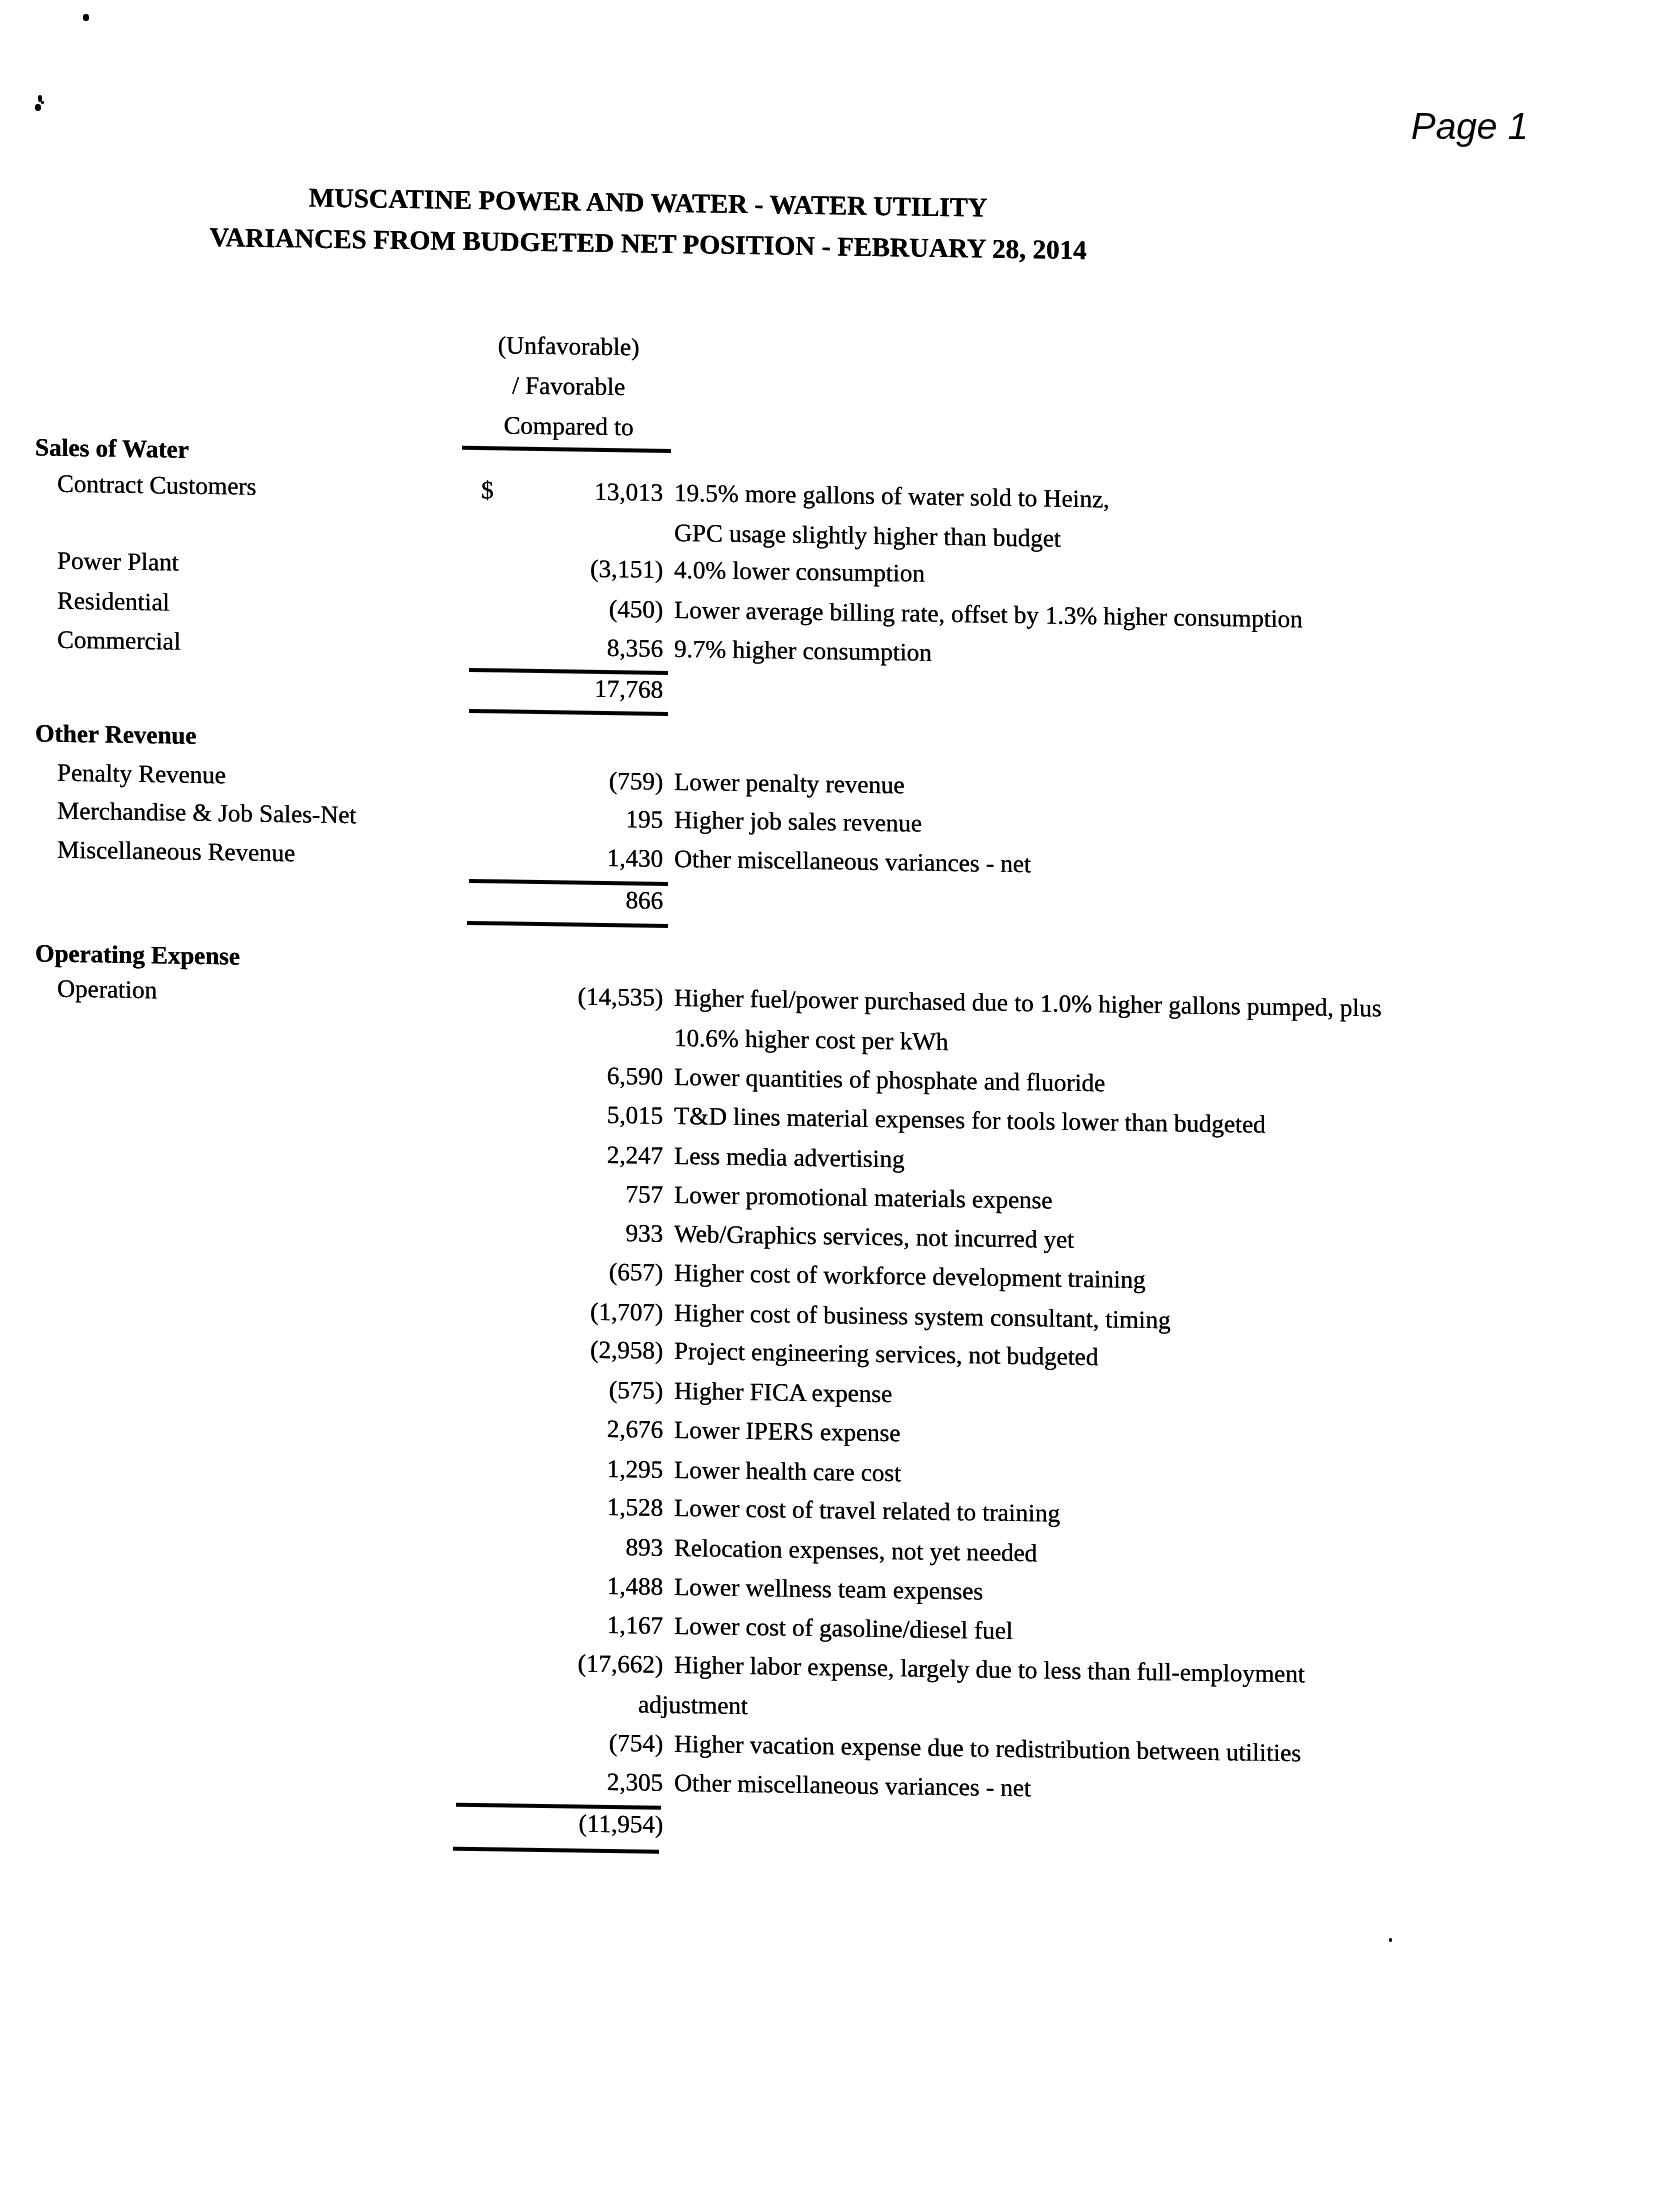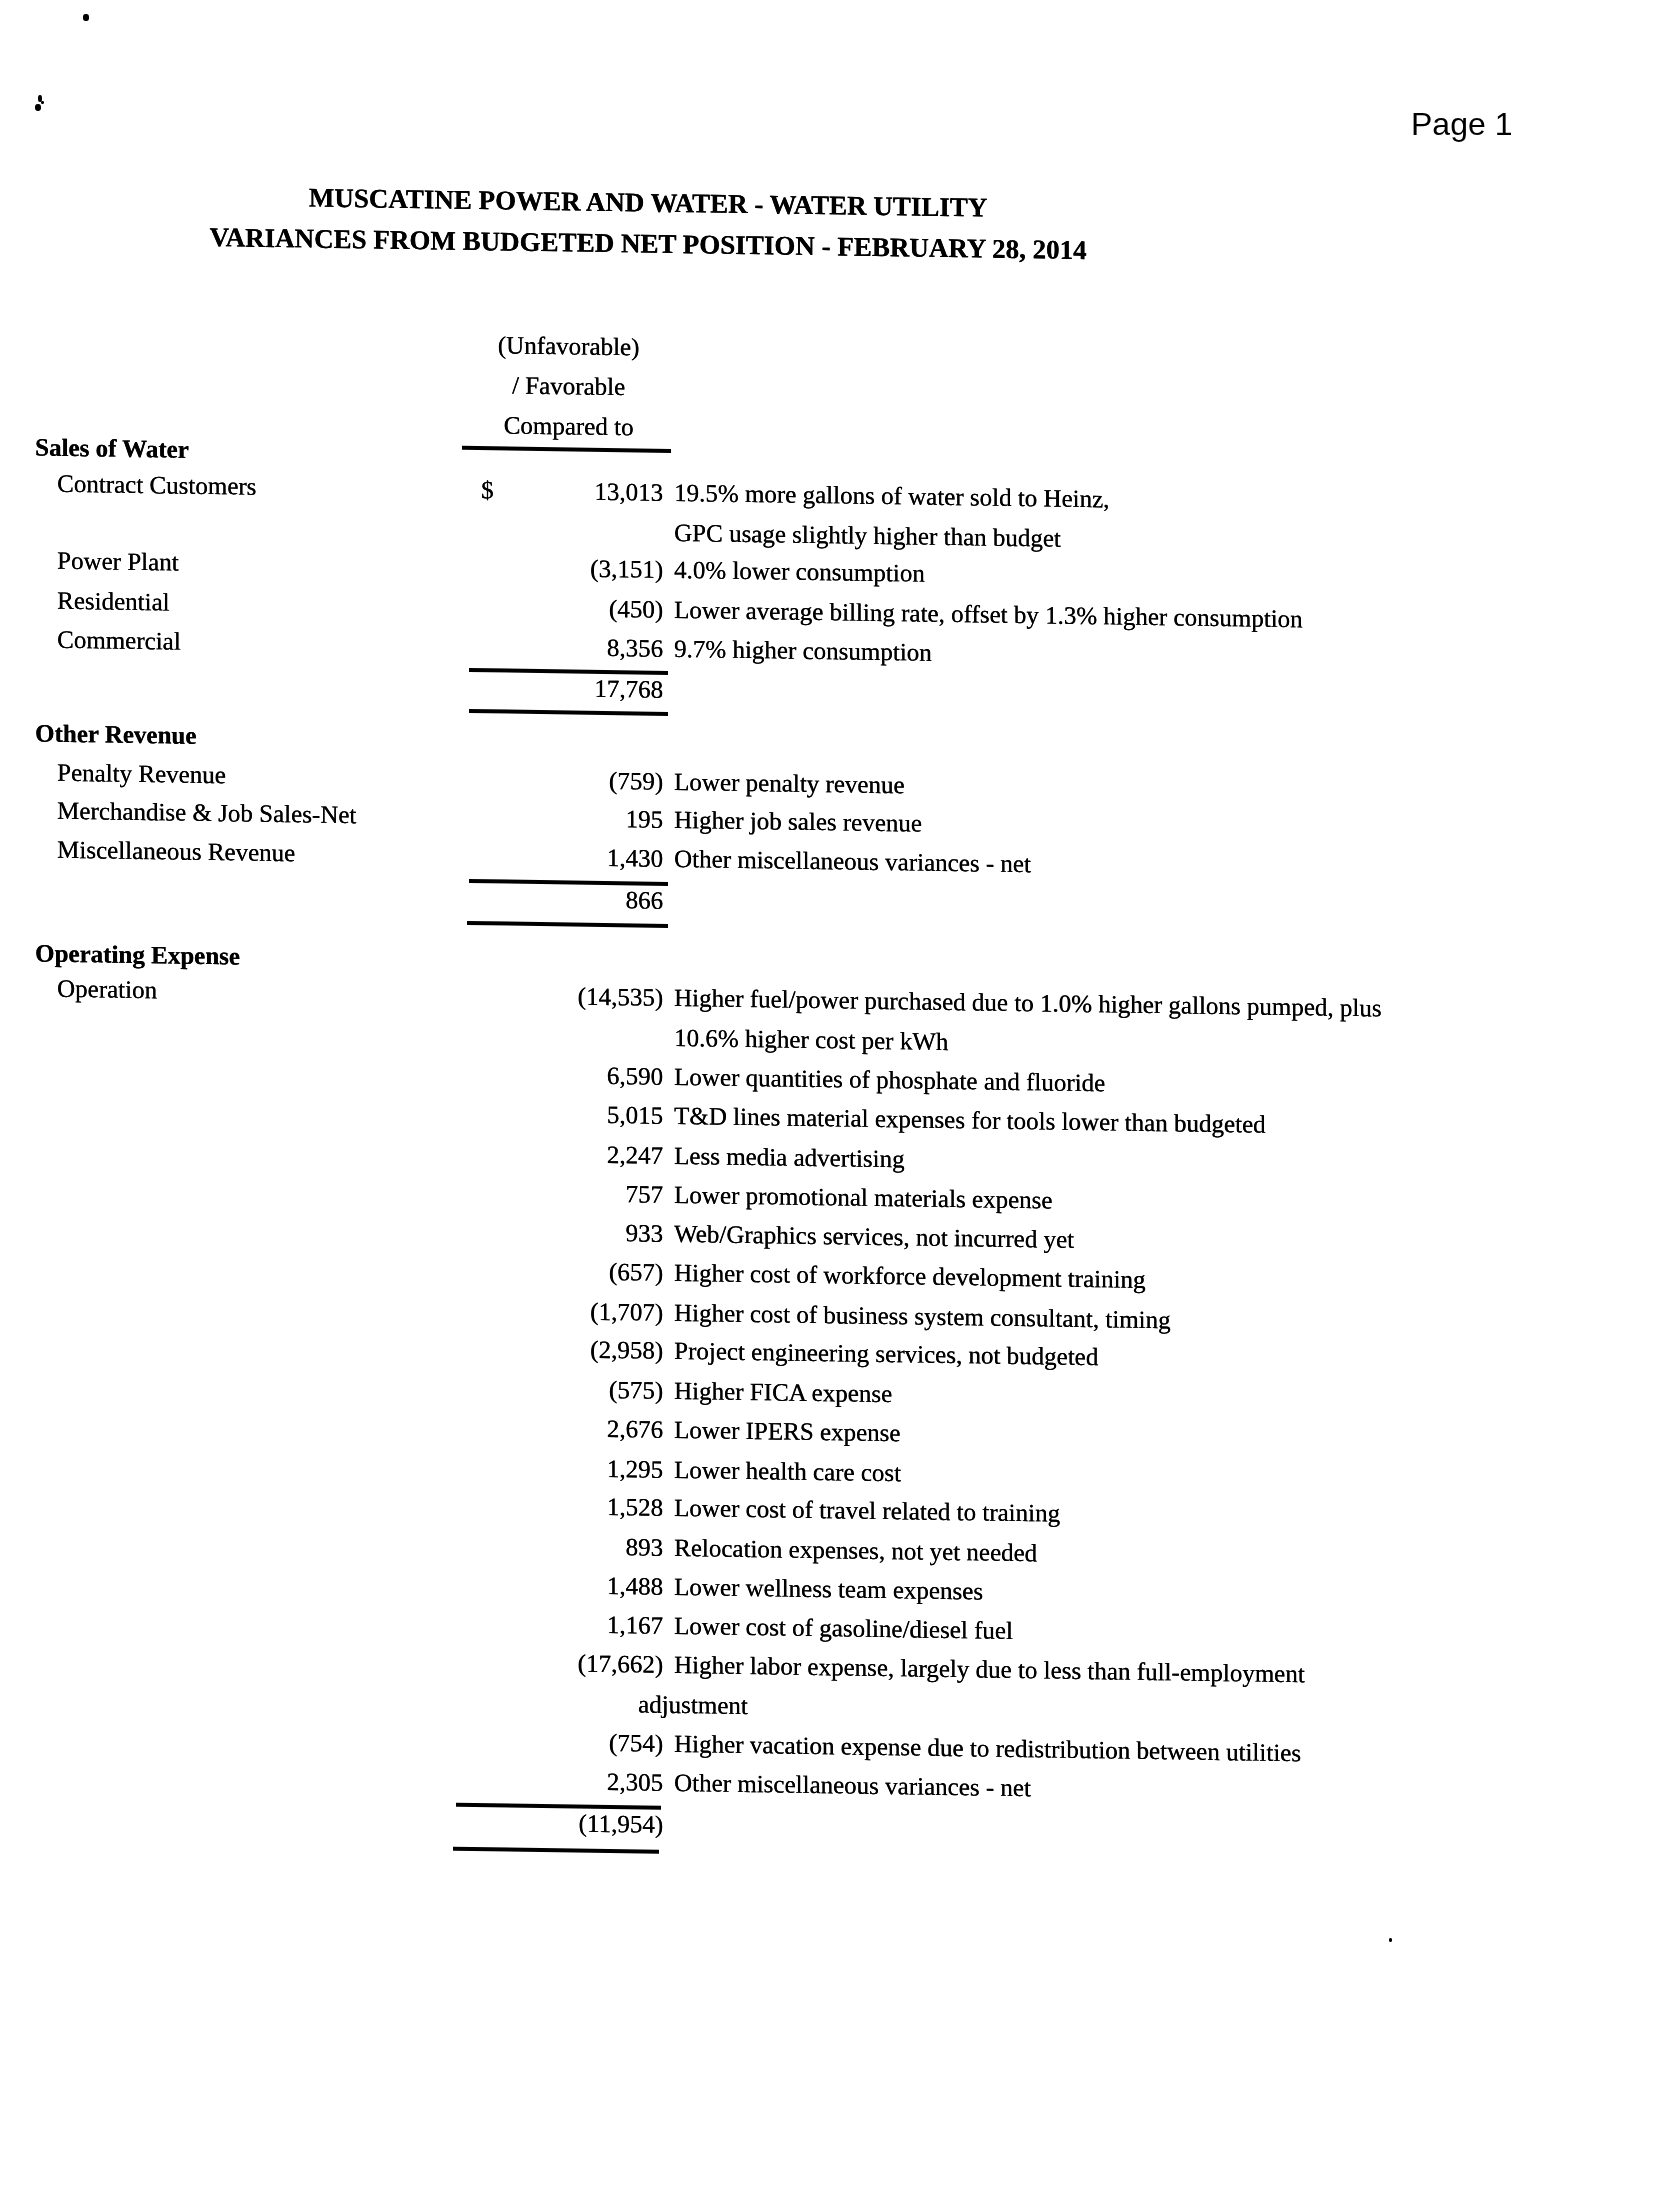--- a/index.html
+++ b/index.html
@@ -11,22 +11,22 @@
      text-shadow:0.3px 0 0 currentColor;}
   .title{font-weight:bold;font-size:27px;left:0;width:1296px;text-align:center;}
   .colhead{left:464px;top:318px;width:209px;text-align:center;line-height:40px;}
   .hdr{font-weight:bold;left:35px;}
   .lbl{left:57px;}
   .cur{left:481px;}
   .amt{left:437px;width:226px;text-align:right;}
   .pos{padding-right:13px;}
   .desc{left:674px;}
   .rule{position:absolute;height:4px;background:#000;}
-  .pageno{position:absolute;left:1411px;top:106px;font-size:32px;
-          font-family:"Liberation Sans", sans-serif;}
+  .pageno{position:absolute;left:1411px;top:106px;font-size:37px;
+          font-family:"Liberation Sans", sans-serif;font-style:italic;}
   .spk{position:absolute;background:#000;border-radius:45%;}
 </style>
 </head>
 <body>
 
 <div class="pageno">Page 1</div>
 
 <div class="spk" style="left:83px;top:14.4px;width:5.5px;height:6.5px;"></div>
 <div class="spk" style="left:38px;top:95px;width:4px;height:7.4px;"></div>
 <div class="spk" style="left:41px;top:101px;width:3px;height:3px;"></div>

